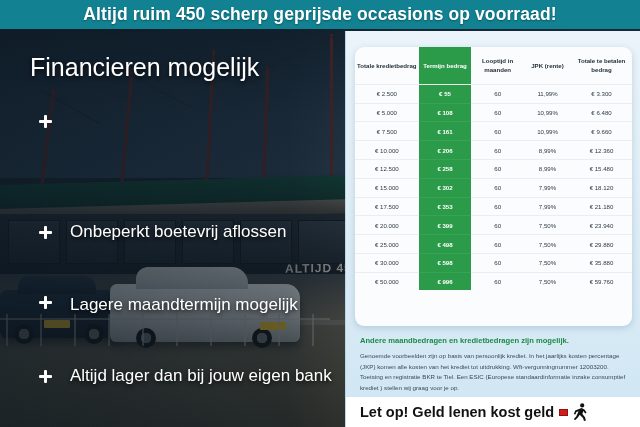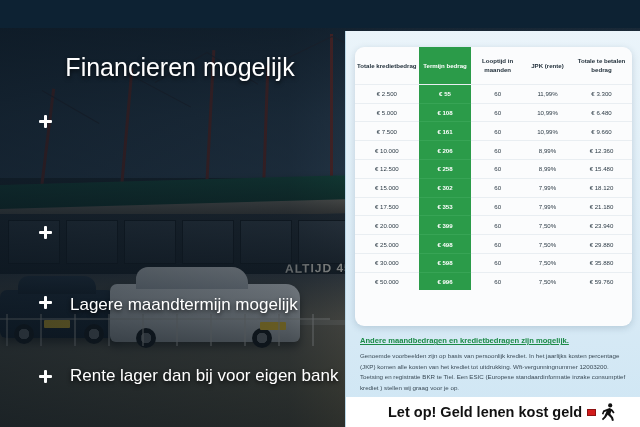--- a/index.html
+++ b/index.html
@@ -70,21 +70,21 @@
            background:linear-gradient(90deg, rgba(10,22,33,.72) 0%, rgba(10,22,33,.58) 45%, rgba(10,22,33,.30) 62%, rgba(10,22,33,.12) 100%); }
 
   
   .banner { position:absolute; left:0; top:0; width:640px; height:29px;
             background:#128293; display:flex; align-items:center; justify-content:center; }
   .banner h1 { font:700 17.5px "Liberation Sans", sans-serif; color:#ffffff;
                letter-spacing:.1px; text-shadow:0 1px 2px rgba(0,0,0,.35); white-space:nowrap; }
 
   
   .left { position:absolute; left:0; top:29px; width:348px; height:398px; }
-  .headline { position:absolute; left:30px; top:25px; width:300px; text-align:center; }
+  .headline { position:absolute; left:30px; top:25px; width:300px; text-align:left; }
   .headline .l1 { font:400 25px "Liberation Sans", sans-serif; color:#fff; line-height:1.05;
                   text-shadow:0 2px 4px rgba(0,0,0,.75); }
   .headline .l2 { font:700 25px "Liberation Sans", sans-serif; color:#fff; line-height:1.2;
                   margin-top:5px; text-shadow:0 2px 4px rgba(0,0,0,.75); }
 
   .bullet { position:absolute; display:flex; align-items:center; gap:11px; }
   .b1 { left:32px; top:78px; }
   .b2 { left:32px; top:189px; }
   .b3 { left:32px; top:259px;align-items:flex-end; }
   .b4 { left:32px; top:333px; }
@@ -109,26 +109,26 @@
   th, td { text-align:center; font:400 6.1px "Liberation Sans", sans-serif; color:#2c3a45; }
   thead th { font-weight:700; font-size:6.1px; padding:9px 1px 9px; line-height:1.55; color:#23313c; }
   tbody td { padding:5.4px 1px; border-top:1px solid #e9eef2; white-space:nowrap; }
   col.c1 { width:23%; } col.c2 { width:19%; } col.c3 { width:19%; } col.c4 { width:17%; } col.c5 { width:22%; }
   .hl { background:#2b9b49; color:#ffffff; font-weight:700; }
   thead th.hl { color:#ffffff; }
   tbody tr td.hl { border-top:1px solid #37a455; }
   tbody tr:first-child td { border-top:1px solid #e9eef2; }
 
   .note { position:absolute; left:14px; top:305px; width:268px; }
-  .note .nh { font:700 7.6px "Liberation Sans", sans-serif; color:#1b8a46; margin-bottom:6px;text-decoration:underline; }
+  .note .nh { font:700 7.6px "Liberation Sans", sans-serif; color:#1b8a46; margin-bottom:6px; }
   .note .nb { font:400 6.2px "Liberation Sans", sans-serif; color:#3a4a56; line-height:1.72; }
 
   .warn { position:absolute; left:0; bottom:0; width:295px; height:30px; background:#ffffff;
           display:flex; align-items:center; gap:5px; padding-left:14px; }
-  .warn .wt { font:700 14.5px "Liberation Sans", sans-serif; color:#111; white-space:nowrap;margin-left:28px; }
+  .warn .wt { font:700 14.5px "Liberation Sans", sans-serif; color:#111; white-space:nowrap; }
   .warn .redbox { width:9px; height:7px; background:#d21b1b; border:1px solid #8d1212; }
   .walker { width:15px; height:18px; }
 </style>
 </head>
 <body>
 
 <div class="stage">
 
   <div class="photo">
     <div class="sky"></div>
@@ -186,43 +186,47 @@
         <i style="left:176px;"></i>
       <i style="left:210px;"></i>
         <i style="left:244px;"></i>
         <i style="left:278px;"></i>
       <i style="left:312px;"></i>
     </div>
 
     <div class="scrim"></div>
   </div>
 
+  <div class="banner">
+    <h1>Altijd ruim 450 scherp geprijsde occasions op voorraad!</h1>
+  </div>
 
   <div class="left">
 
     <div class="headline">
       <div class="l1">Financieren mogelijk</div>
     </div>
 
     <div class="bullet b1">
       <span class="pluswrap"><span class="plus"></span></span>
     </div>
 
     <div class="bullet b2">
       <span class="pluswrap"><span class="plus"></span></span>
+      <span class="txt">Onbeperkt boetevrij aflossen</span>
     </div>
 
     <div class="bullet b3">
       <span class="pluswrap"><span class="plus"></span></span>
       <span class="txt">Lagere maandtermijn mogelijk</span>
     </div>
 
     <div class="bullet b4">
       <span class="pluswrap"><span class="plus"></span></span>
-      <span class="txt">Rente lager dan bij voor eigen bank</span>
+      <span class="txt">Altijd lager dan bij jouw eigen bank</span>
     </div>
   </div>
 
   <div class="panel">
 
     <div class="card">
       <table>
         <colgroup>
             <col class="c1">
             <col class="c2">

